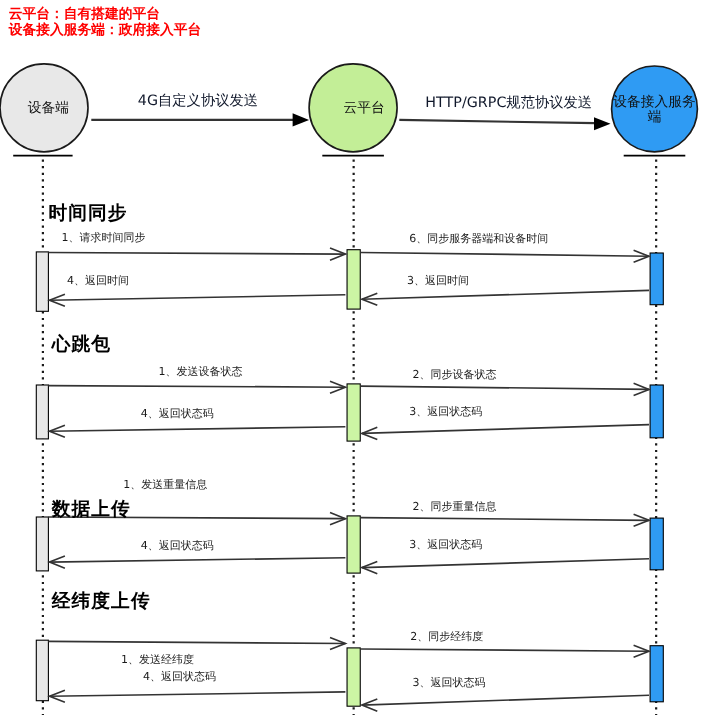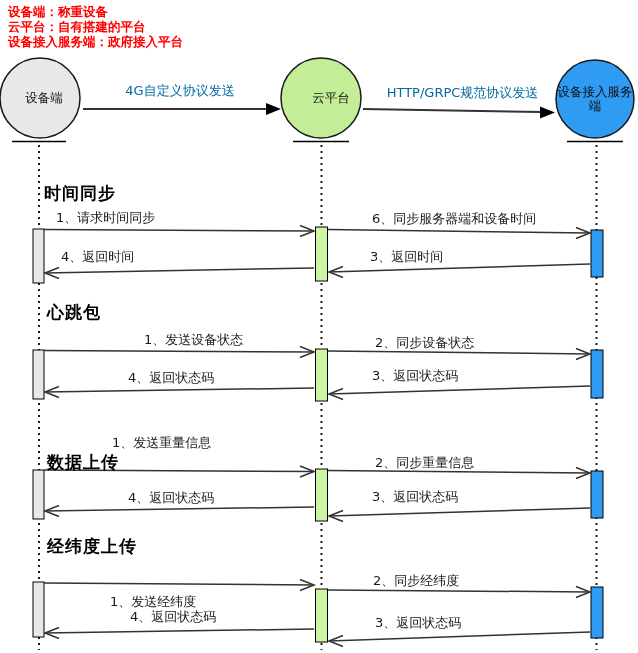--- a/index.html
+++ b/index.html
@@ -4,23 +4,23 @@
 <style>
   html,body{margin:0;padding:0;background:#ffffff;}
   #canvas{
     position:relative;width:638px;height:653px;background:#ffffff;overflow:hidden;
     font-family:"DejaVu Sans","Liberation Sans",sans-serif;color:#1a1a1a;
   }
   #diagram-svg{position:absolute;left:0;top:0;}
   .abs{position:absolute;}
   .note-line{font-size:12.5px;font-weight:bold;color:#ff0000;line-height:15px;white-space:nowrap;}
   .actor-label{font-size:12.5px;color:#111;text-align:center;line-height:14px;word-break:break-all;}
-  .channel-label{font-size:13px;color:#0369a1;text-align:center;white-space:nowrap;}
+  .channel-label{font-size:13px;color:#0f172a;text-align:center;white-space:nowrap;}
   .section-title{font-size:17px;font-weight:bold;color:#000;white-space:nowrap;letter-spacing:1px;}
-  .msg-label{font-size:13px;color:#1a1a1a;white-space:nowrap;}
+  .msg-label{font-size:10px;color:#1a1a1a;white-space:nowrap;}
 </style>
 </head>
 <body>
 
 <div id="canvas">
 
   <svg id="diagram-svg" width="638" height="653" viewBox="0 0 638 653">
 
     <line x1="39" y1="145" x2="39" y2="650" stroke="#1a1a1a" stroke-width="2" stroke-dasharray="2 4"></line>
     <line x1="321.5" y1="145" x2="321.5" y2="650" stroke="#1a1a1a" stroke-width="2" stroke-dasharray="2 4"></line>
@@ -99,21 +99,20 @@
     <path d="M576,586.5 L590,592 L576,597.5" fill="none" stroke="#333" stroke-width="1.5"></path>
 
     <line x1="590" y1="632" x2="329" y2="641" stroke="#333" stroke-width="1.5"></line>
     <path d="M343,635.5 L329,641 L343,646.5" fill="none" stroke="#333" stroke-width="1.5"></path>
 
     <line x1="314" y1="629" x2="45" y2="633" stroke="#333" stroke-width="1.5"></line>
     <path d="M59,627.5 L45,633 L59,638.5" fill="none" stroke="#333" stroke-width="1.5"></path>
   </svg>
 
   <div class="abs" style="left:8px;top:4px;">
-    <div class="note-line">设备端：称重设备</div>
     <div class="note-line">云平台：自有搭建的平台</div>
     <div class="note-line">设备接入服务端：政府接入平台</div>
   </div>
 
   <div class="abs actor-label" style="left:0px;top:91px;width:88px;">设备端</div>
   <div class="abs actor-label" style="left:281px;top:91px;width:100px;">云平台</div>
   <div class="abs actor-label" style="left:556px;top:85px;width:78px;">设备接入服务端</div>
 
   <div class="abs channel-label" style="left:100px;top:82px;width:160px;">4G自定义协议发送</div>
   <div class="abs channel-label" style="left:375px;top:84px;width:175px;">HTTP/GRPC规范协议发送</div>

